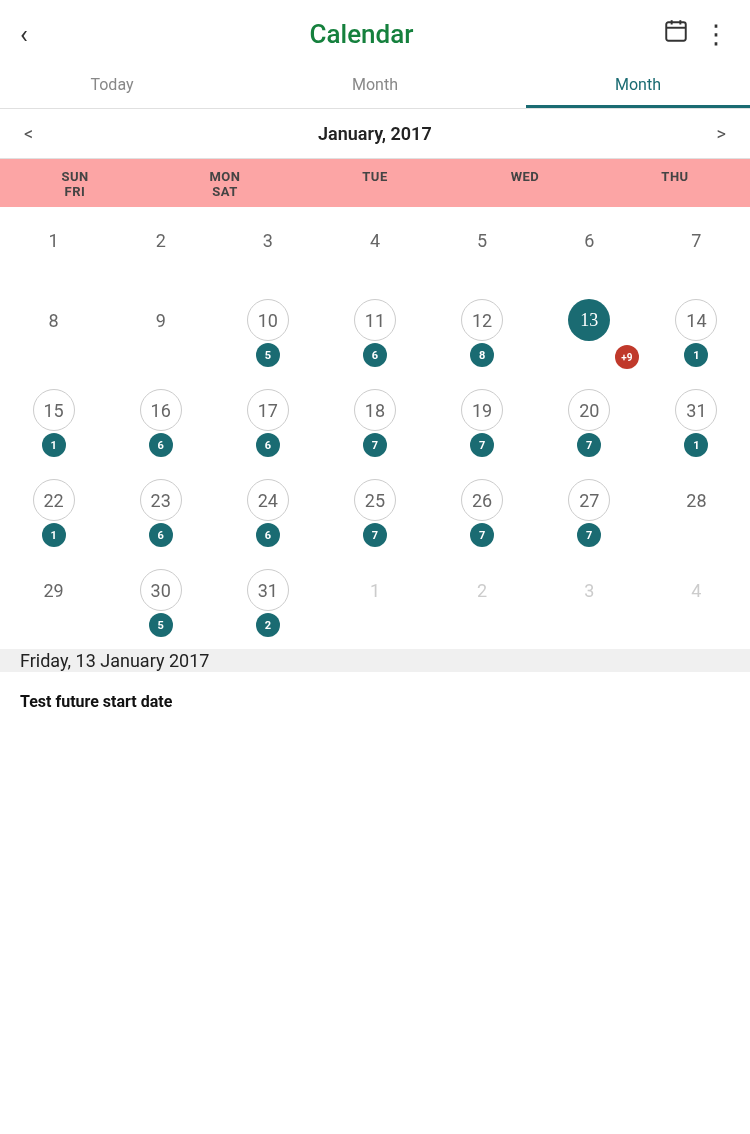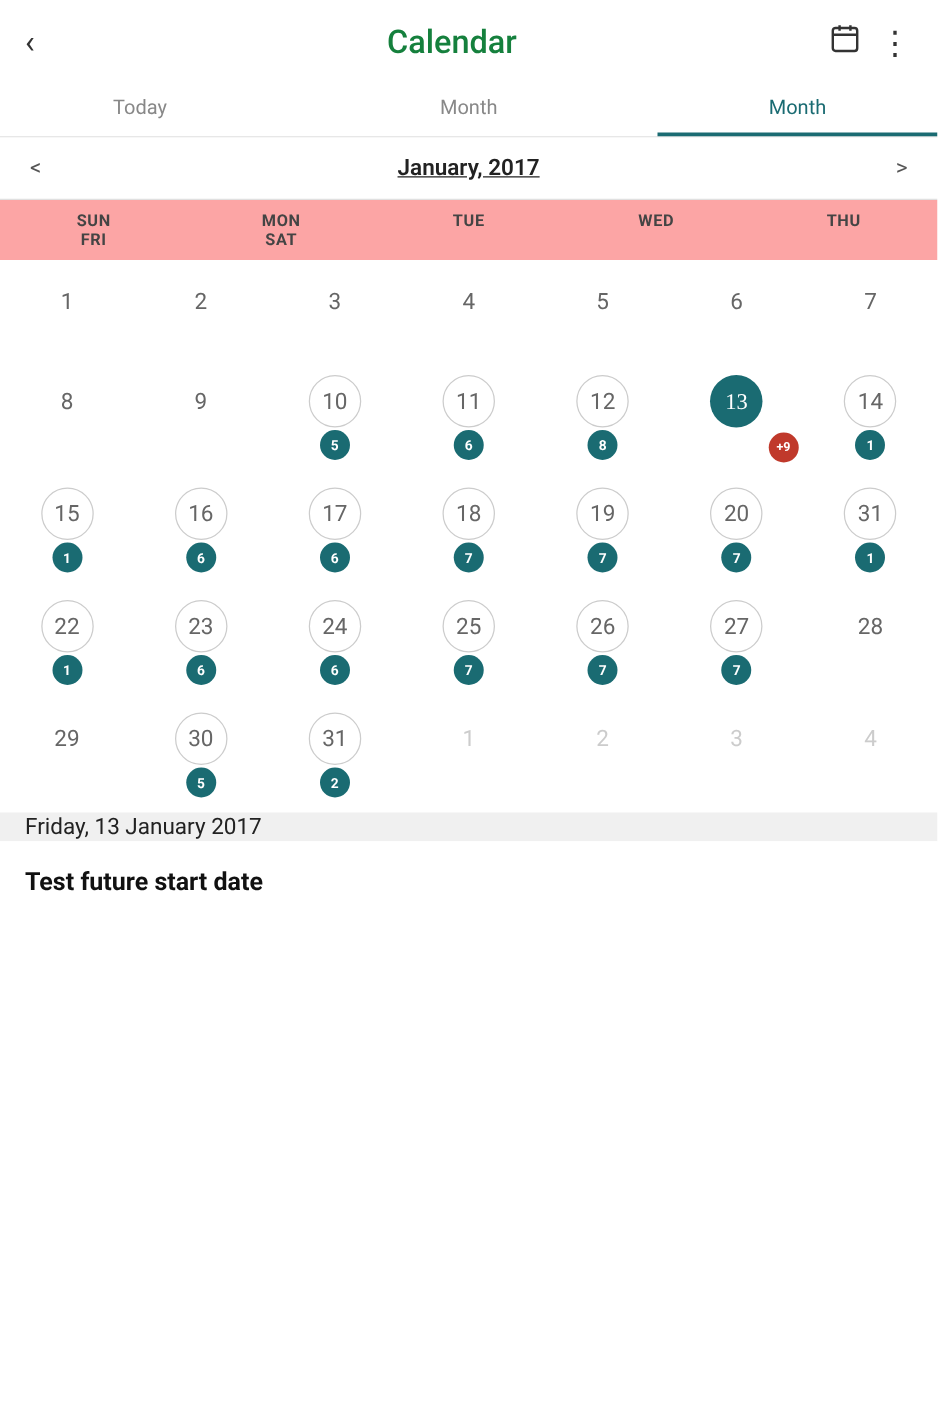--- a/index.html
+++ b/index.html
@@ -86,21 +86,20 @@
     .month-nav-arrow {
       font-size: 18px;
       color: #555;
       cursor: pointer;
       padding: 4px 8px;
     }
     .month-nav-title {
       font-size: 18px;
       font-weight: 600;
       color: #222;
-      text-decoration: underline;
     }
 
     
     .day-headers {
       display: grid;
       grid-template-columns: repeat(5, 1fr);
       background: #fca5a5;
       padding: 10px 0 8px 0;
     }
     .day-header {
@@ -191,21 +190,21 @@
       color: #222;
       font-weight: 400;
     }
 
     
     .event-section {
       padding: 20px 20px;
       background: #fff;
     }
     .event-title {
-      font-size: 20px;
+      font-size: 16px;
       font-weight: 700;
       color: #111;
       text-align: center;
     }
 
     
     .cal-icon-svg {
       width: 26px;
       height: 26px;
     }

